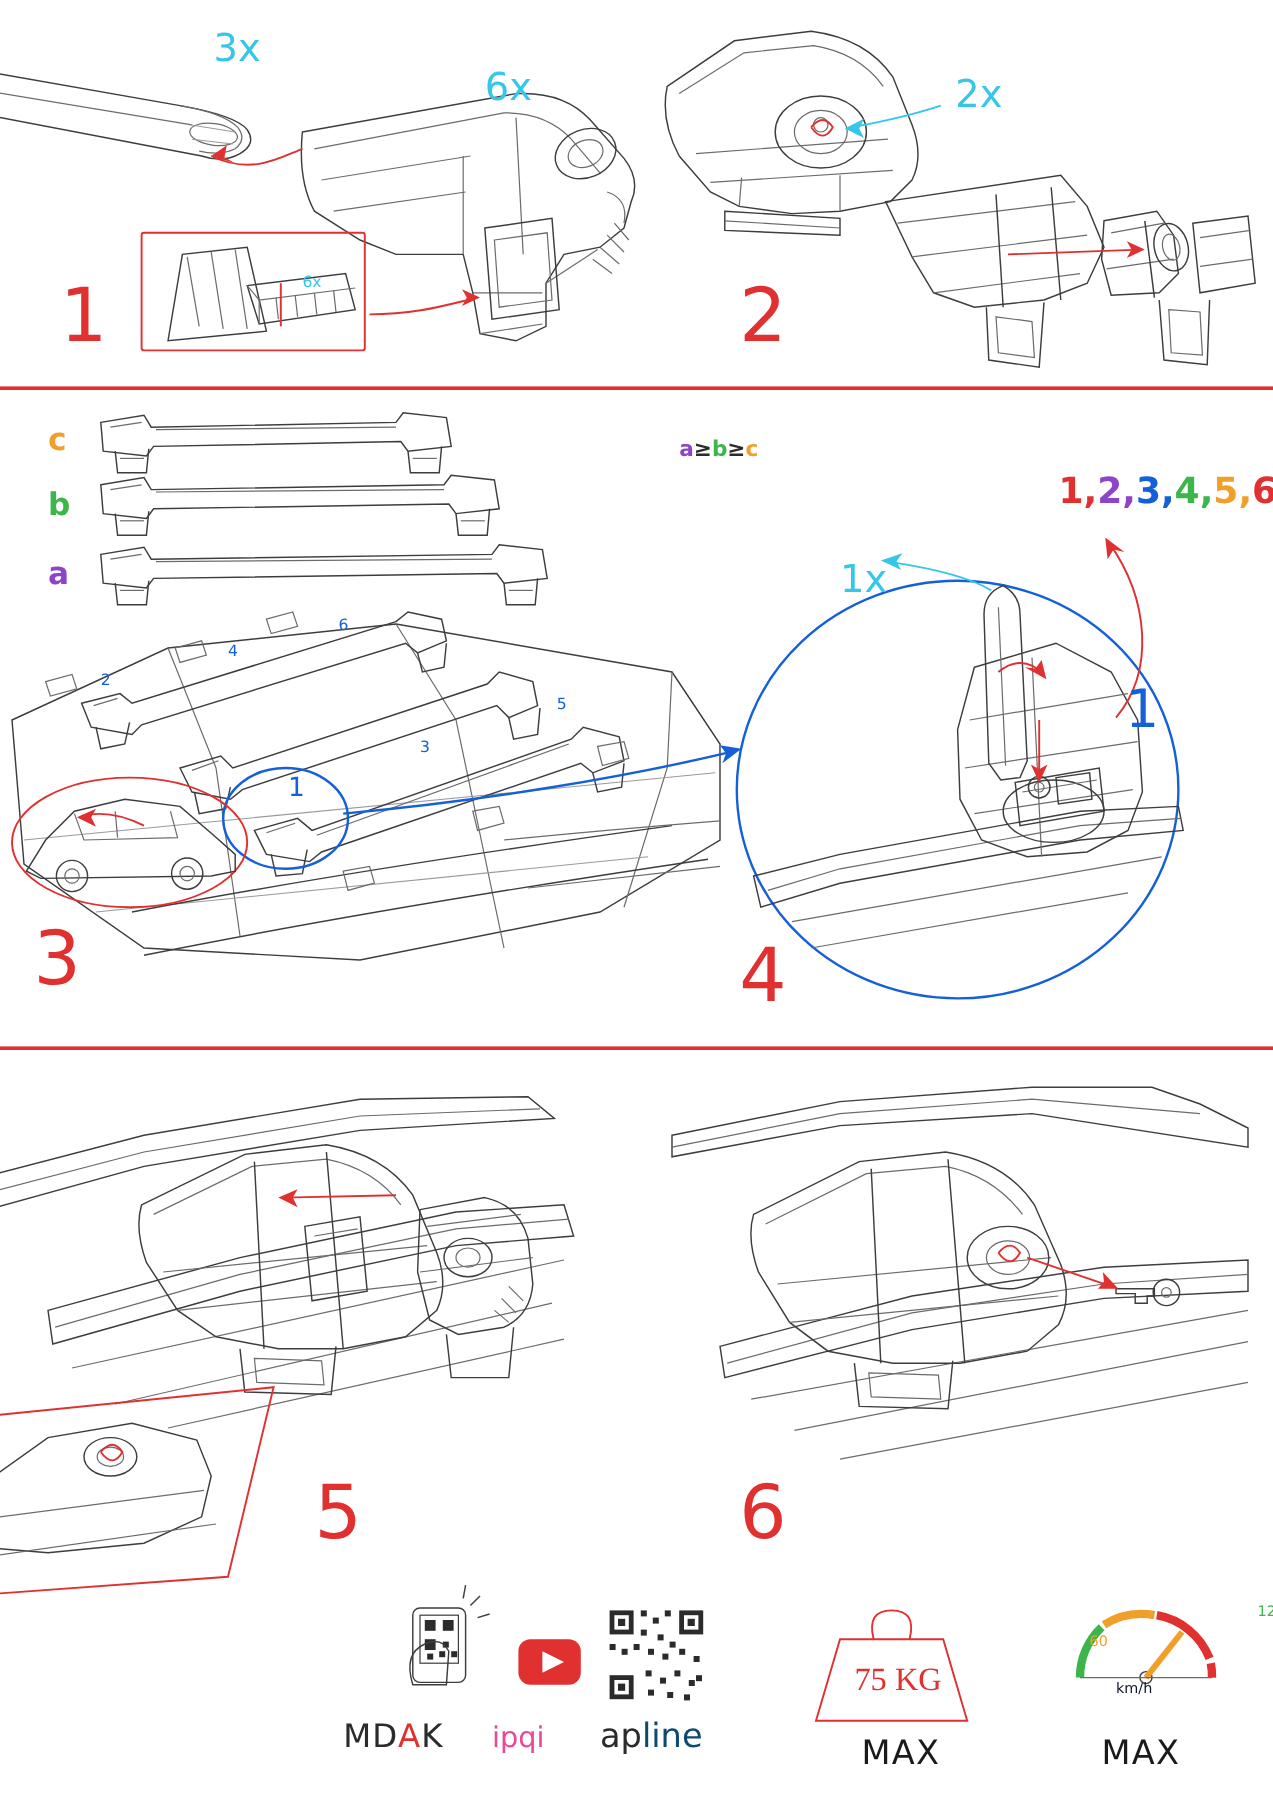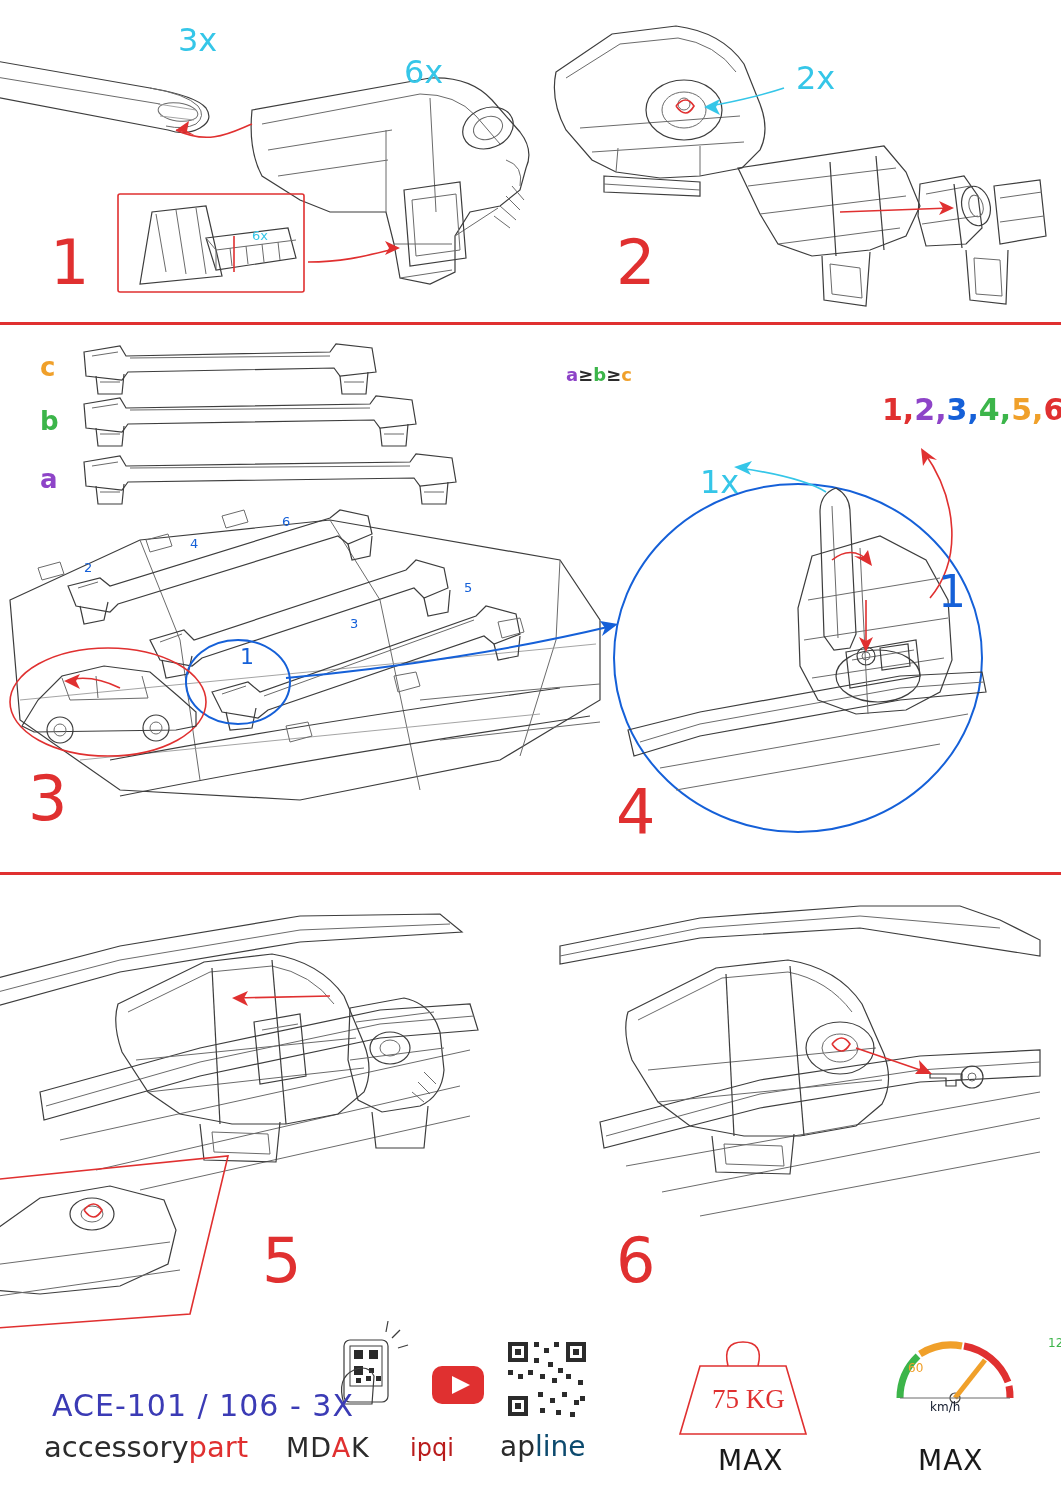--- a/index.html
+++ b/index.html
@@ -45,21 +45,21 @@
   .footer-title{
     position:absolute;left:52px;top:1388px;color:#3b3bb5;
     font-size:30px;letter-spacing:1px;
   }
   .brand{
     position:absolute;left:44px;top:1430px;font-size:29px;color:#2b2b2b;
   }
   .brand .red{color:#e03030;}
   .mdak{position:absolute;left:286px;top:1432px;font-size:27px;color:#2b2b2b;letter-spacing:1px;}
   .mdak .red{color:#e03030;}
-  .ipqi{position:absolute;left:410px;top:1434px;font-size:24px;color:#b91c1c;}
+  .ipqi{position:absolute;left:410px;top:1434px;font-size:24px;color:#ec4899;}
   .apline{position:absolute;left:500px;top:1430px;font-size:28px;color:#2b2b2b;}
   .apline .blue{color:#0c4a6e;}
 
   .maxlbl{position:absolute;font-size:28px;color:#1a1a1a;letter-spacing:1px;}
   .kglbl{position:absolute;color:#e03030;font-size:27px;font-family:Liberation Serif, serif;}
   .kmh{position:absolute;font-size:12px;color:#0f172a;}
   .gaugenum{position:absolute;font-size:12px;color:#f0a02a;}
   .gaugenum.g120{color:#3cb54a;}
 
   .smallnum{position:absolute;font-size:13px;color:#1560d8;}
@@ -424,25 +424,21 @@
   <div class="qty" style="left:700px;top:466px;">1x</div>
   <div class="seq" style="left:882px;top:392px;">
     <span style="color:#e03030;">1,</span><span style="color:#8e44c8;">2,</span><span style="color:#1560d8;">3,</span><span style="color:#3cb54a;">4,</span><span style="color:#f0a02a;">5,</span><span style="color:#e03030;">6</span>
   </div>
   <div class="bluenum" style="left:938px;top:566px;font-size:44px;">1</div>
   <div class="stepnum" style="left:616px;top:782px;">4</div>
 
   <div class="stepnum" style="left:262px;top:1230px;">5</div>
   <div class="stepnum" style="left:616px;top:1230px;">6</div>
 
-  <div class="footer-title">ACE-101 / 106 - 3X</div>
-
-  <div class="brand">
-    <span>accessory</span><span class="red">part</span>
-  </div>
+
   <div class="mdak">
     <span>MD</span><span class="red">A</span><span>K</span>
   </div>
   <div class="ipqi">ipqi</div>
   <div class="apline">
     <span>ap</span><span class="blue">line</span>
   </div>
 
   <div class="kglbl" style="left:712px;top:1384px;">75 KG</div>
   <div class="maxlbl" style="left:718px;top:1444px;">MAX</div>

